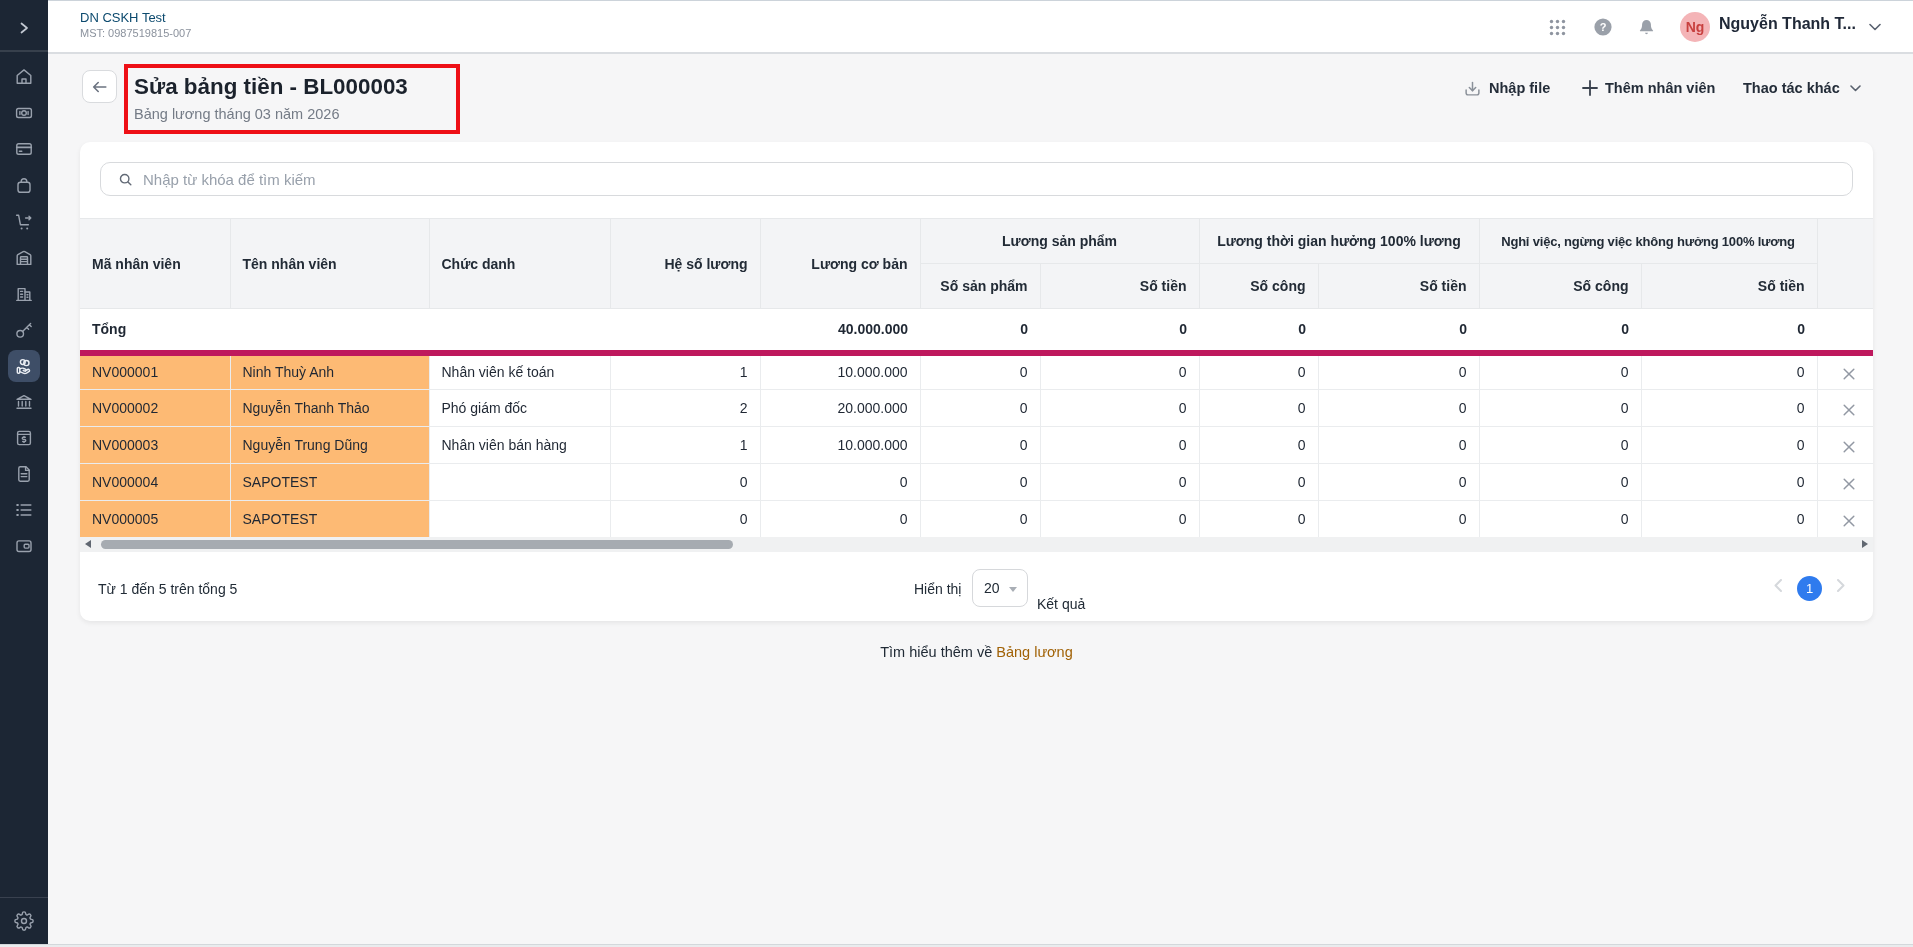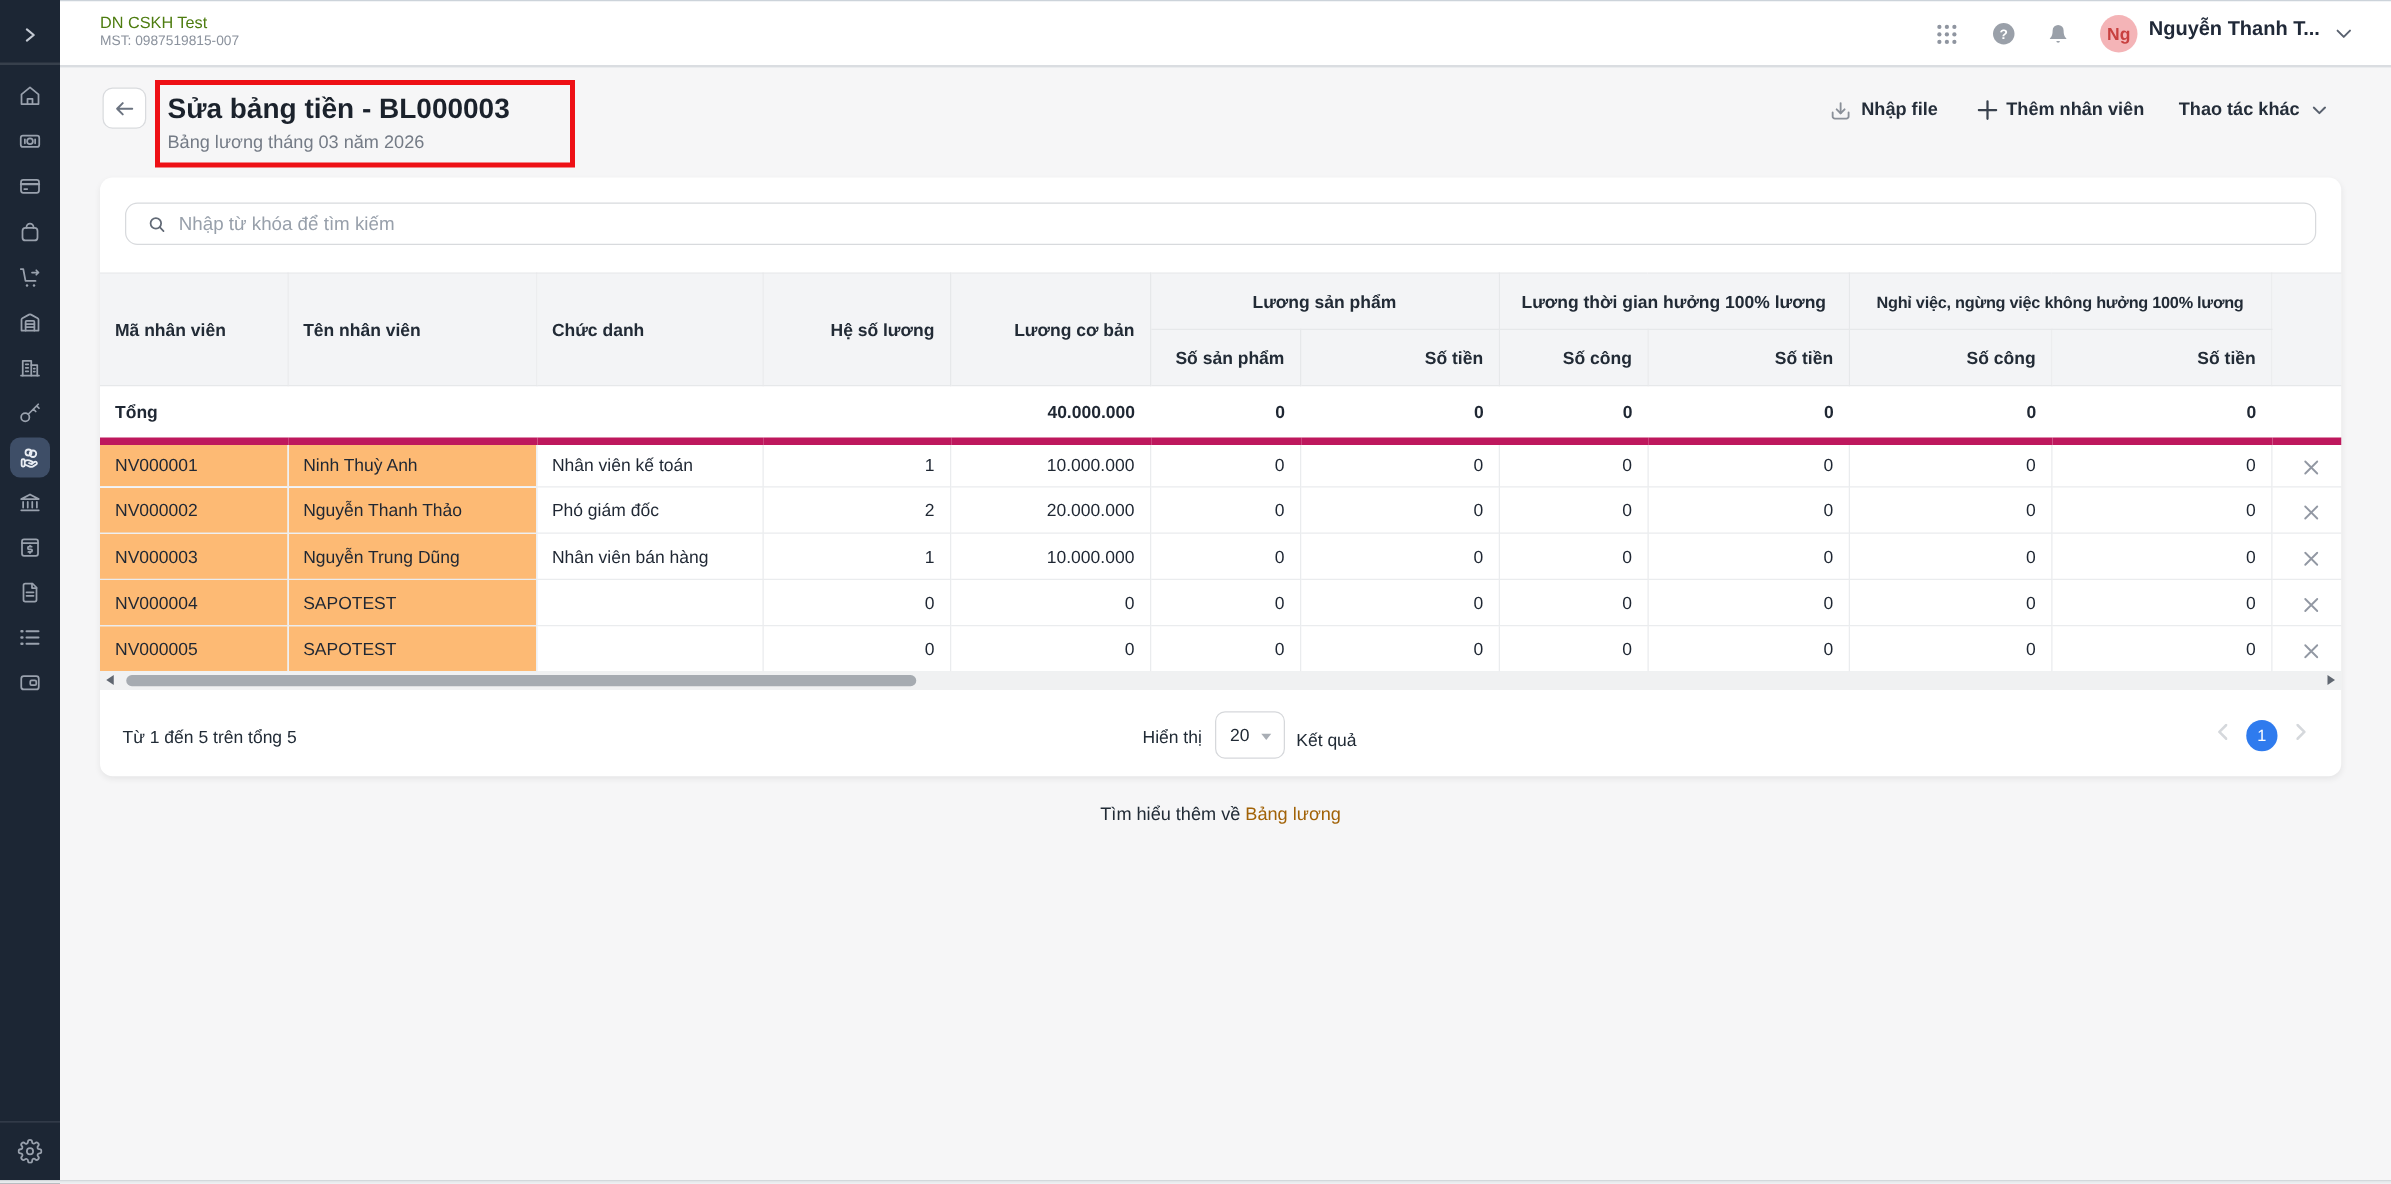--- a/index.html
+++ b/index.html
@@ -7,21 +7,21 @@
 body { font-family:"Liberation Sans", sans-serif; background:#f6f6f7; position:relative; }
 
 
 .sidebar { position:absolute; left:0; top:0; width:48px; height:947px; background:#1c2634; z-index:5; }
 .sb-top { position:absolute; left:0; top:0; width:48px; height:52px; border-bottom:2px solid rgba(255,255,255,.12); }
 .si { position:absolute; left:14px; width:20px; height:20px; }
 .active-bg { position:absolute; left:8px; top:350px; width:32px; height:32px; border-radius:8px; background:#3e4e67; }
 
 
 .topbar { position:absolute; left:48px; top:0; width:1865px; height:54px; background:#fff; border-top:1px solid #ccd3da; border-bottom:2px solid #dadde1; }
-.biz { position:absolute; left:32px; top:9px; font-size:13px; color:#4d7c0f; }
+.biz { position:absolute; left:32px; top:9px; font-size:13px; color:#0c4a6e; }
 .mst { position:absolute; left:32px; top:26px; font-size:11px; color:#8b929d; }
 .avatar { position:absolute; left:1632px; top:11px; width:30px; height:30px; border-radius:50%; background:#f4b4b7; color:#c8403f; font-weight:bold; font-size:14px; display:flex; align-items:center; justify-content:center; }
 .uname { position:absolute; left:1671px; top:14px; font-size:16px; font-weight:bold; color:#202938; }
 
 
 .backbtn { position:absolute; left:82px; top:70px; width:35px; height:33px; background:#fff; border:1px solid #d9dbde; border-radius:8px; display:flex; align-items:center; justify-content:center; }
 .ptitle { position:absolute; left:134px; top:74px; font-size:22.4px; font-weight:bold; color:#1b222c; }
 .psub { position:absolute; left:134px; top:106px; font-size:14.5px; color:#747b86; }
 .redbox { position:absolute; left:124px; top:64px; width:336px; height:70px; border:4px solid #ee1016; z-index:4; }
 .act { position:absolute; top:79px; height:18px; font-size:14.5px; font-weight:bold; color:#242d39; display:flex; align-items:center; }
@@ -58,21 +58,21 @@
 .arrL { position:absolute; left:5px; top:3px; width:0; height:0; border-top:4.5px solid transparent; border-bottom:4.5px solid transparent; border-right:6px solid #606771; }
 .arrR { position:absolute; right:5px; top:3px; width:0; height:0; border-top:4.5px solid transparent; border-bottom:4.5px solid transparent; border-left:6px solid #606771; }
 
 
 .cfoot { position:absolute; left:0; top:410px; width:1793px; height:75px; font-size:14px; color:#212b36; }
 .ft-left { position:absolute; left:18px; top:29px; }
 .ft-hien { position:absolute; left:834px; top:29px; }
 .psel { position:absolute; left:892px; top:17px; width:56px; height:38px; border:1px solid #d6d8db; border-radius:8px; }
 .psel .v { position:absolute; left:11px; top:10px; font-size:14px; color:#212b36; }
 .psel .c { position:absolute; right:10px; top:17px; width:0; height:0; border-left:4.5px solid transparent; border-right:4.5px solid transparent; border-top:5px solid #a9aeb5; }
-.ft-ket { position:absolute; left:957px; top:32px; }
+.ft-ket { position:absolute; left:957px; top:44px; }
 .pg-prev { position:absolute; left:1694px; top:27px; }
 .pg-next { position:absolute; left:1757px; top:27px; }
 .pg-cur { position:absolute; left:1717px; top:24px; width:25px; height:25px; border-radius:50%; background:#2f7bee; color:#fff; font-size:13px; display:flex; align-items:center; justify-content:center; }
 
 .learn { position:absolute; left:80px; top:644px; width:1793px; text-align:center; font-size:14.5px; color:#212b36; }
 .learn a { color:#a16207; text-decoration:none; }
 </style>
 </head>
 <body>
 

